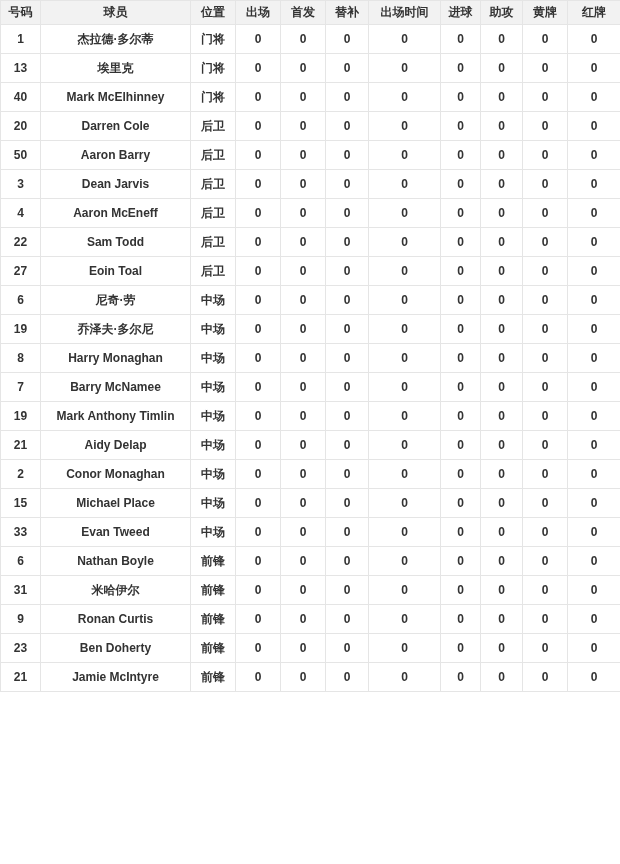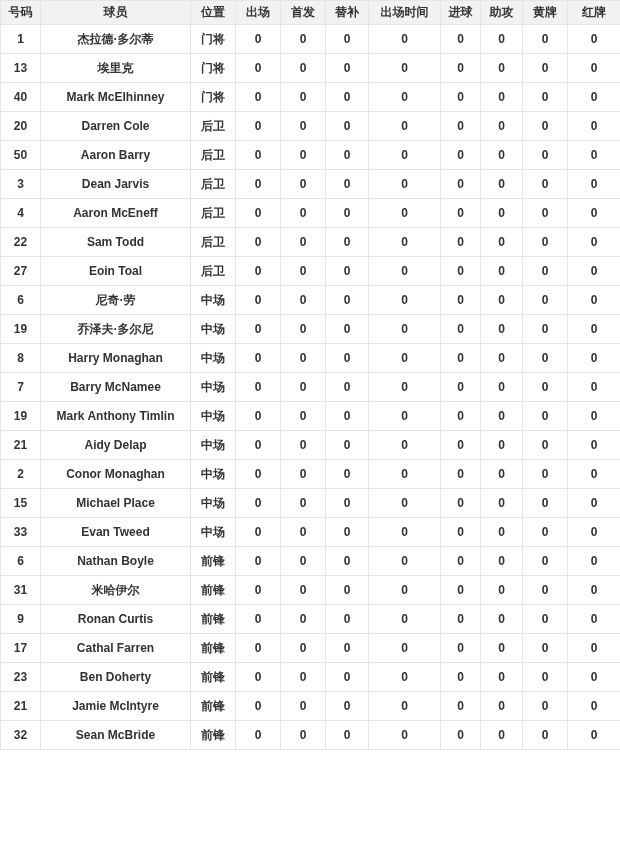--- a/index.html
+++ b/index.html
@@ -338,61 +338,35 @@
         <td>0</td>
         <td>0</td>
         <td>0</td>
         <td>0</td>
         <td>0</td>
         <td>0</td>
         <td>0</td>
         <td>0</td>
       </tr>
       <tr>
-        <td>17</td>
-        <td>Cathal Farren</td>
-        <td>前锋</td>
-        <td>0</td>
-        <td>0</td>
-        <td>0</td>
-        <td>0</td>
-        <td>0</td>
-        <td>0</td>
-        <td>0</td>
-        <td>0</td>
-      </tr>
-      <tr>
         <td>23</td>
         <td>Ben Doherty</td>
         <td>前锋</td>
         <td>0</td>
         <td>0</td>
         <td>0</td>
         <td>0</td>
         <td>0</td>
         <td>0</td>
         <td>0</td>
         <td>0</td>
       </tr>
       <tr>
         <td>21</td>
         <td>Jamie McIntyre</td>
-        <td>前锋</td>
-        <td>0</td>
-        <td>0</td>
-        <td>0</td>
-        <td>0</td>
-        <td>0</td>
-        <td>0</td>
-        <td>0</td>
-        <td>0</td>
-      </tr>
-      <tr>
-        <td>32</td>
-        <td>Sean McBride</td>
         <td>前锋</td>
         <td>0</td>
         <td>0</td>
         <td>0</td>
         <td>0</td>
         <td>0</td>
         <td>0</td>
         <td>0</td>
         <td>0</td>
       </tr>

